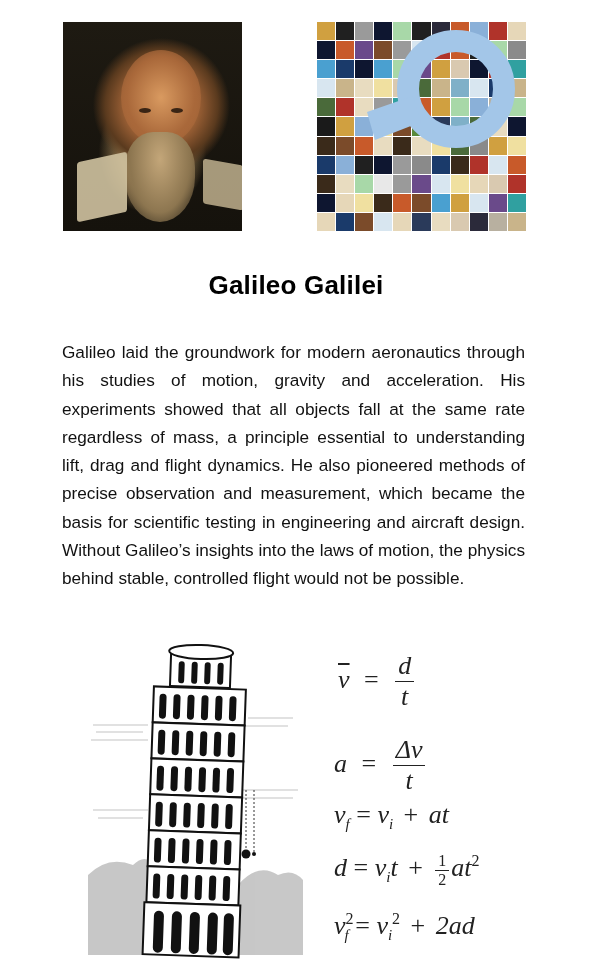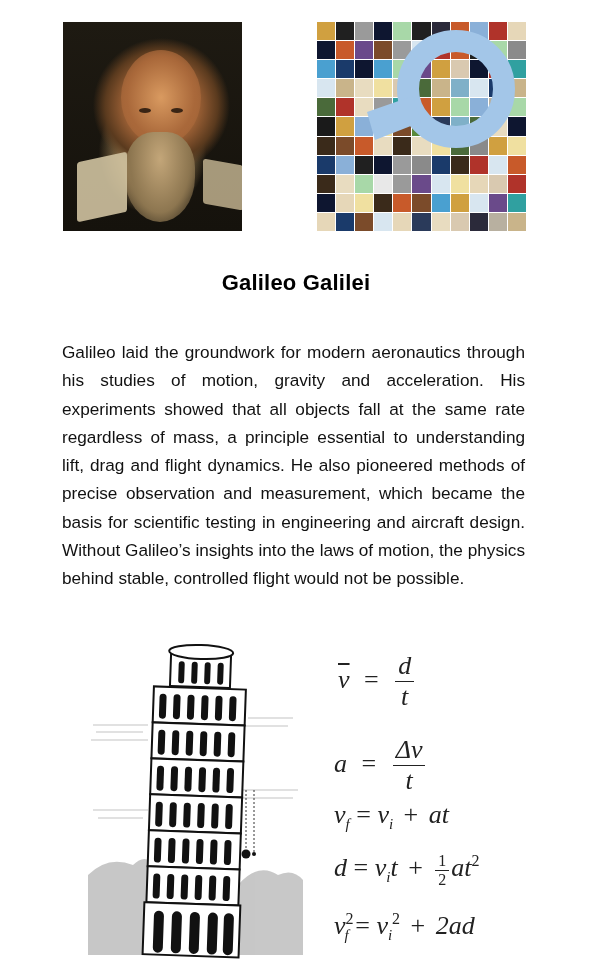--- a/index.html
+++ b/index.html
@@ -17,21 +17,21 @@
   #portrait .head { position:absolute; left:58px; top:28px; width:80px; height:95px; background:radial-gradient(ellipse at 50% 50%, #d99a60 0%, #a9683a 60%, rgba(0,0,0,0) 100%); border-radius:50%; }
   #portrait .eye1, #portrait .eye2 { position:absolute; width:12px; height:5px; background:#3a2414; border-radius:50%; top:86px; }
   #portrait .eye1 { left:76px; } #portrait .eye2 { left:108px; }
 
   
   #mosaic { left:317px; top:22px; width:209px; height:209px; display:grid; grid-template-columns:repeat(11, 1fr); grid-template-rows:repeat(11, 1fr); gap:1px; background:#fff; }
   #mosaic div { width:100%; height:100%; }
   #magnifier { left:317px; top:22px; width:209px; height:209px; pointer-events:none; }
 
   
-  #title { left:0; top:270px; width:592px; text-align:center; font-family:"Liberation Sans", sans-serif; font-weight:bold; font-size:22px; color:#000; letter-spacing:0.2px; }
+  #title { left:0; top:270px; width:592px; text-align:center; font-family:"Liberation Sans", sans-serif; font-weight:bold; font-size:26px; color:#000; letter-spacing:0.2px; }
 
   
   #body-text { left:62px; top:338px; width:463px; font-family:"Liberation Sans", sans-serif; font-size:17.2px; line-height:28.3px; text-align:justify; color:#111; }
 
   
   #tower { left:88px; top:640px; width:215px; height:320px; }
 
   
   .eq { font-family:"Liberation Serif", "DejaVu Serif", serif; font-style:italic; font-size:26px; color:#222; position:absolute; white-space:nowrap; }
   .eq .up { font-style:normal; }

